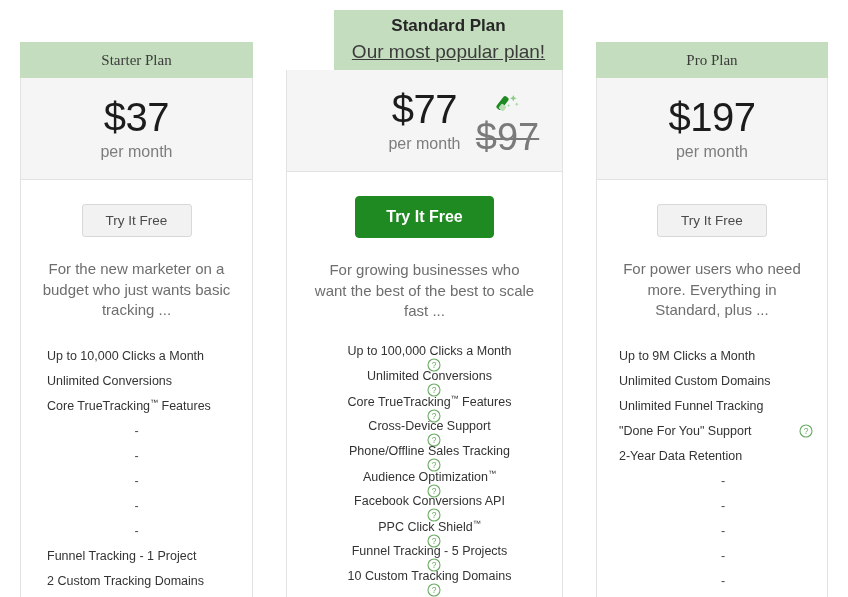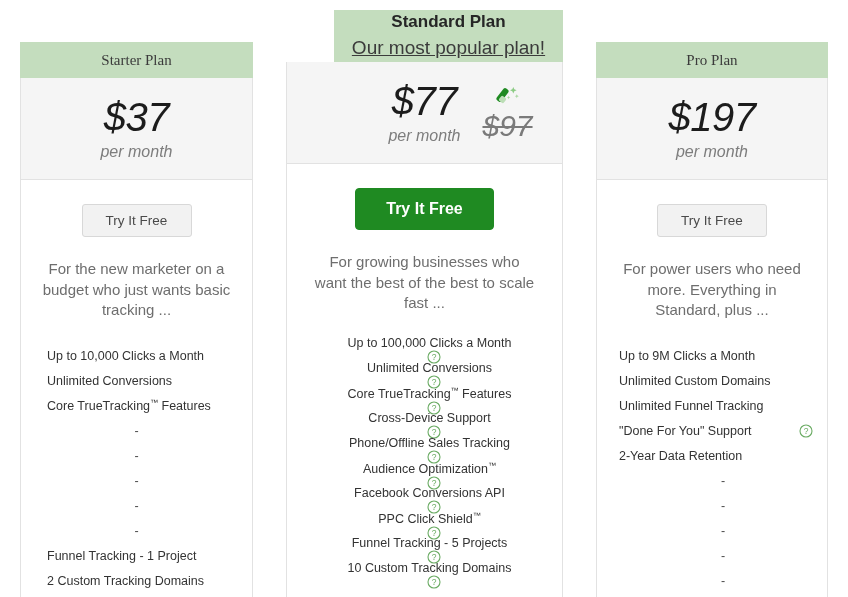--- a/index.html
+++ b/index.html
@@ -57,21 +57,21 @@
     display: flex;
     flex-direction: column;
     align-items: center;
     justify-content: center;
   }
   .plan-header.simple {
     height: 36px;
     font-family: Liberation Serif, serif;
   }
   .plan-header.featured {
-    height: 52px;
+    height: 60px;
     margin-left: 48px;
   }
   .plan-title {
     font-size: 15px;
     color: #3b3b3b;
     line-height: 1.2;
   }
   .plan-header.featured .plan-title {
     font-size: 17px;
     font-weight: bold;
@@ -96,21 +96,20 @@
     display: flex;
     flex-direction: column;
     align-items: center;
     justify-content: center;
   }
   .price-row {
     display: flex;
     align-items: flex-start;
     justify-content: center;
     position: relative;
-    font-style: italic;
   }
   .price-main-col {
     display: flex;
     flex-direction: column;
     align-items: center;
   }
   .price-amount {
     font-size: 40px;
     font-weight: 300;
     color: #1c1c1c;
@@ -130,21 +129,21 @@
     display: flex;
     flex-direction: column;
     align-items: center;
     width: 70px;
   }
   .wand-icon {
     display: block;
     margin-bottom: -2px;
   }
   .price-old {
-    font-size: 30px;
+    font-size: 38px;
     font-weight: 300;
     color: #7a7a7a;
     text-decoration: line-through;
     text-decoration-thickness: 2px;
     line-height: 1.05;
   }
 
   .body-panel {
     border-left: 1px solid #e2e2e2;
     border-right: 1px solid #e2e2e2;

